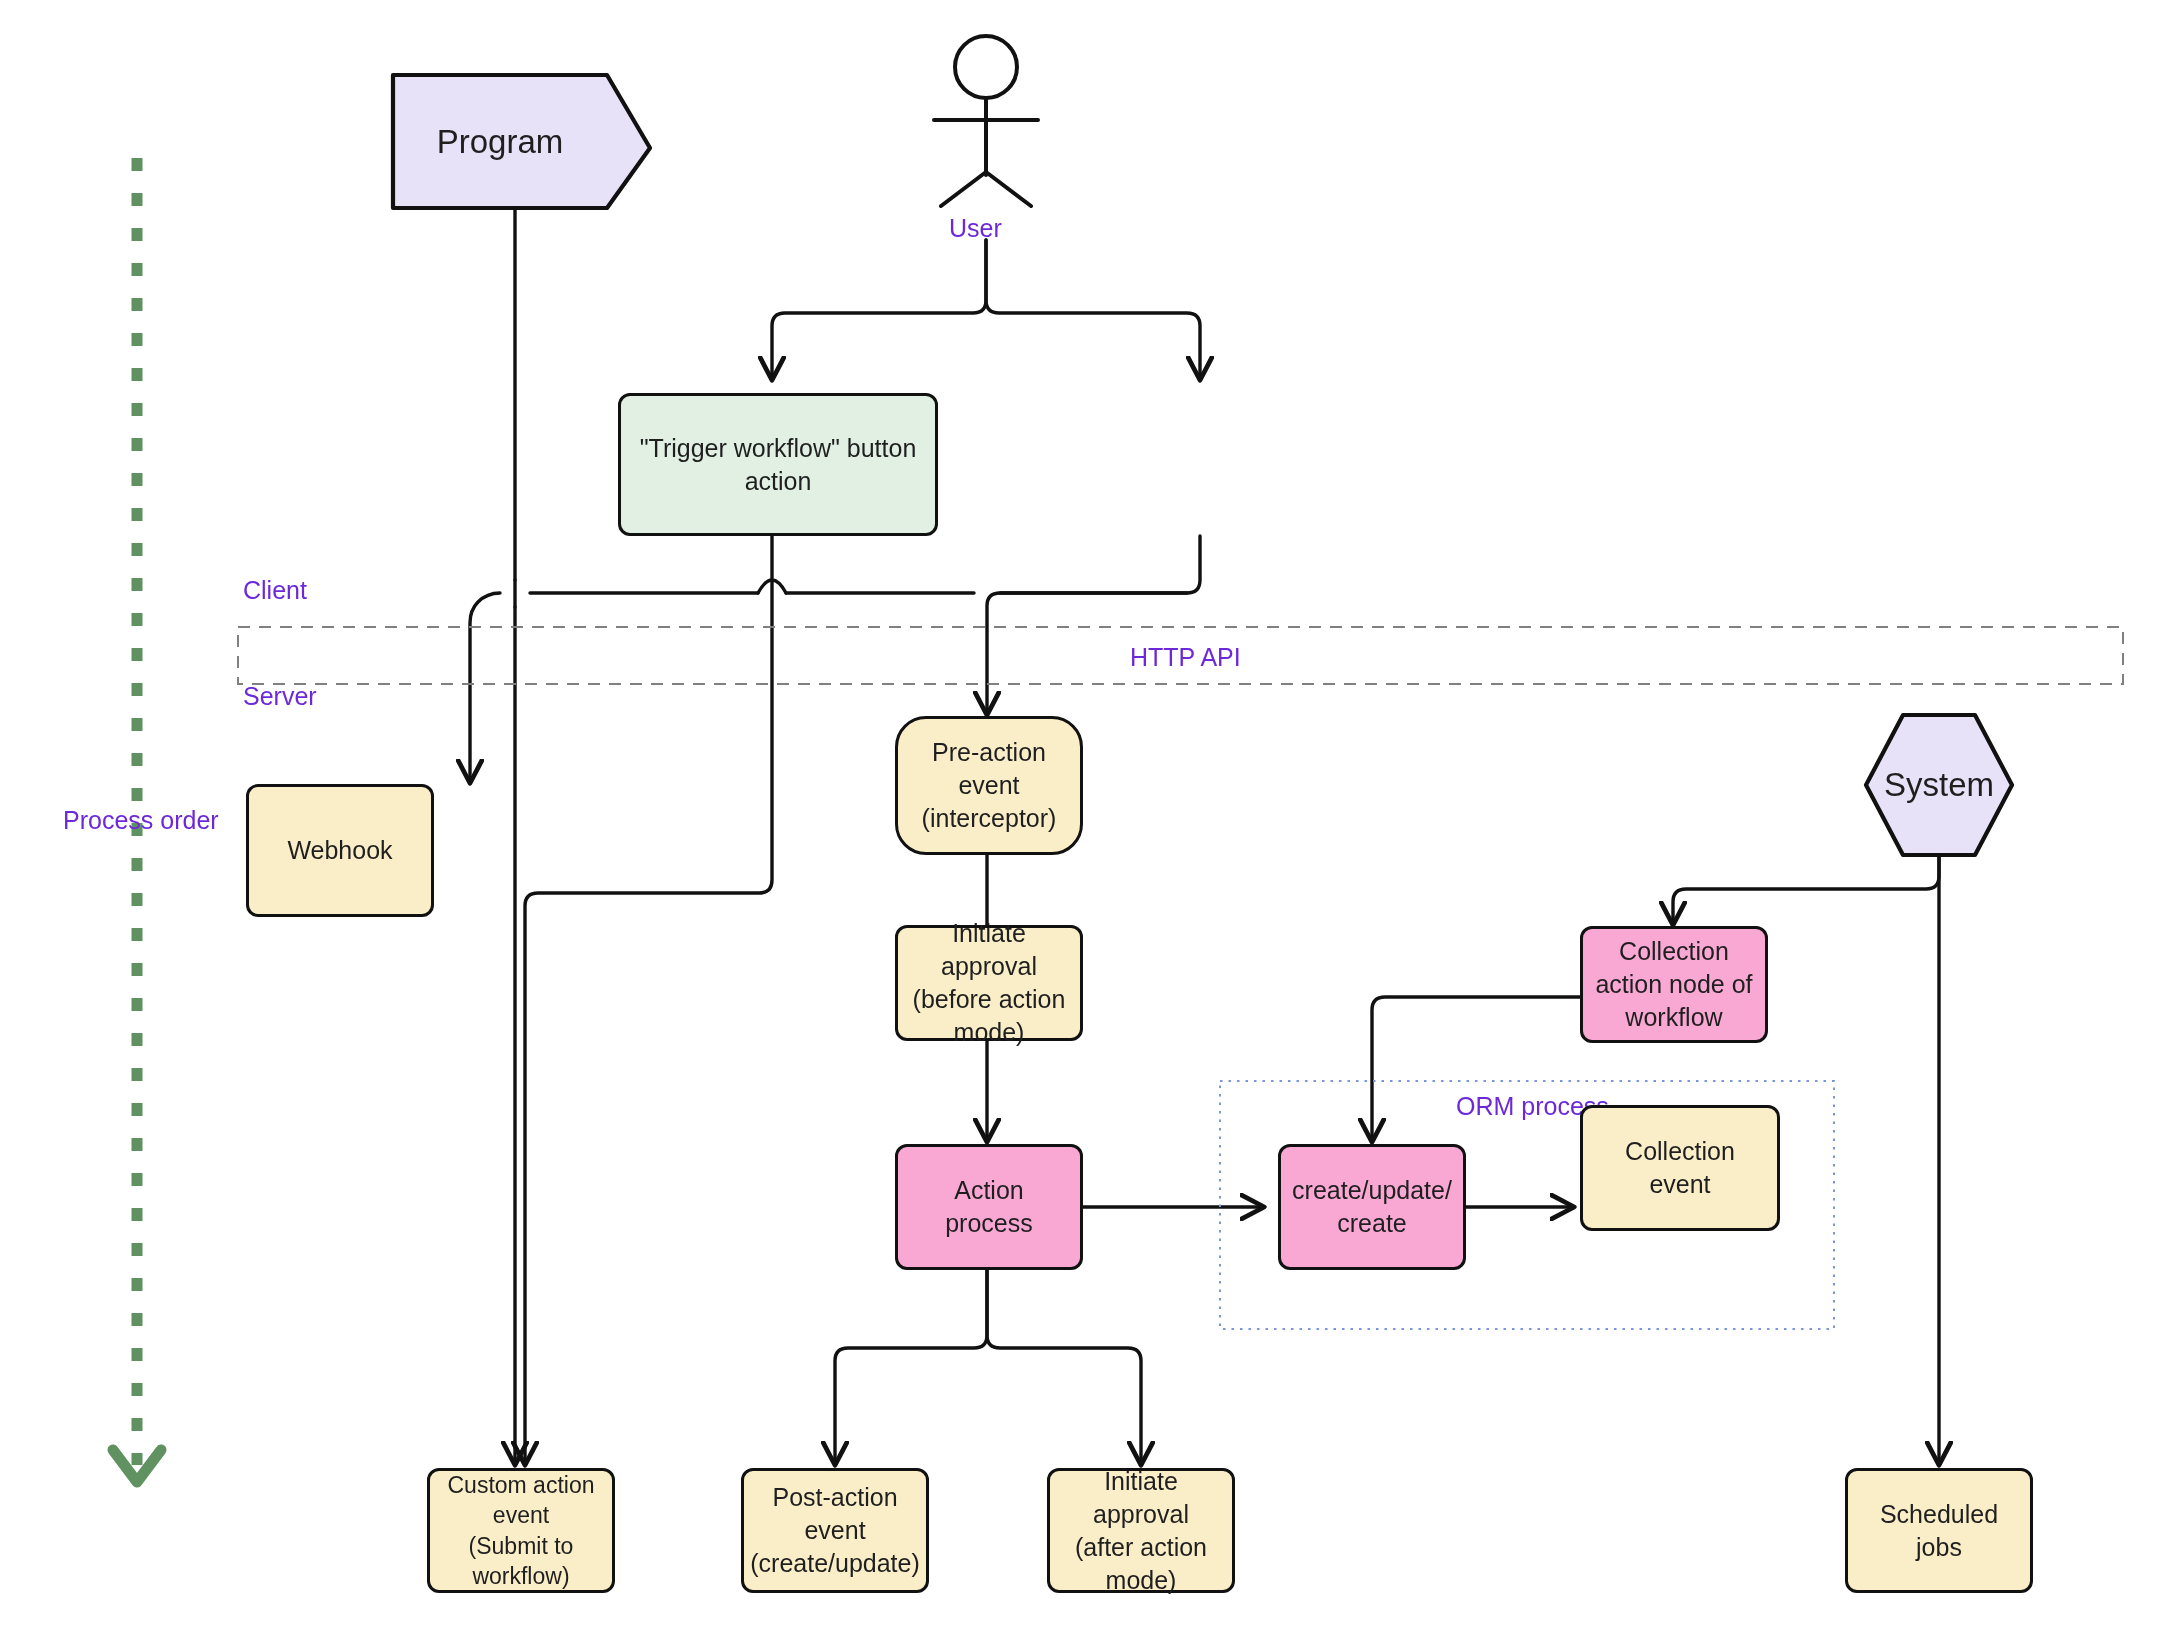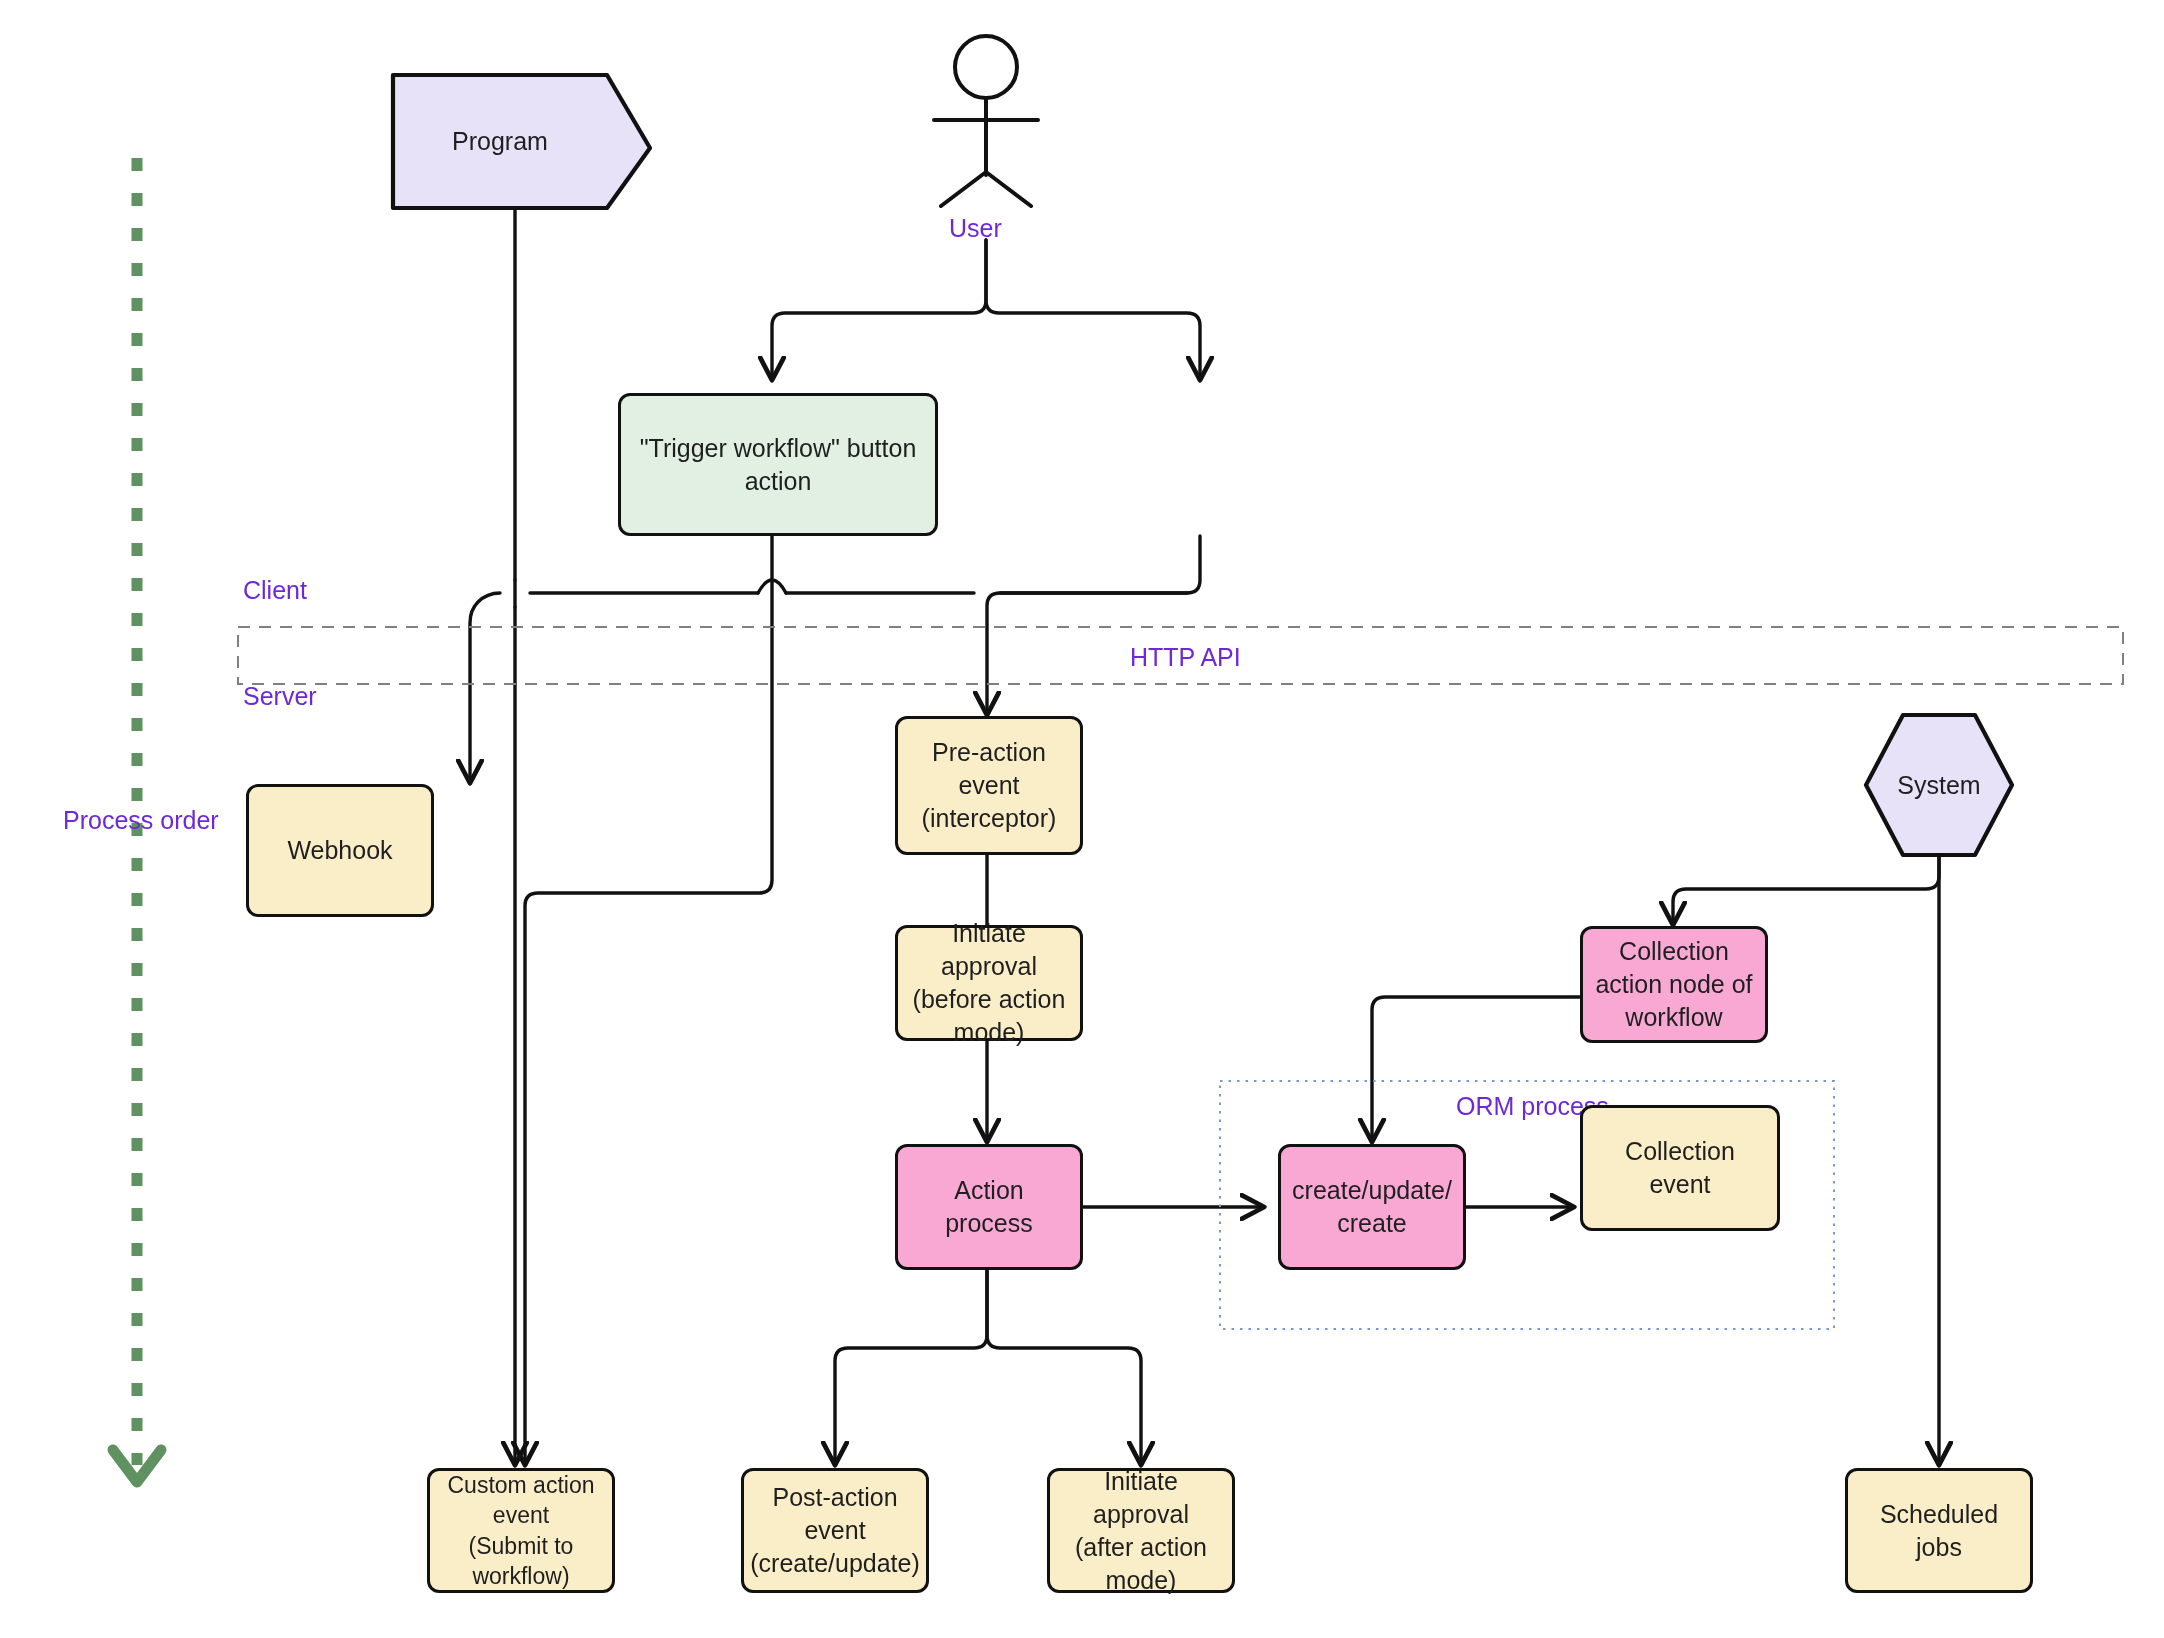--- a/index.html
+++ b/index.html
@@ -50,21 +50,21 @@
     white-space: nowrap;
   }
   .bold-line { font-weight: bold; display:block; }
   .shape-text {
     position: absolute;
     display: flex;
     align-items: center;
     justify-content: center;
     text-align: left;
     color: #1f1f1f;
-    font-size: 25px;
+    font-size: 33px;
     pointer-events: none;
   }
 </style>
 </head>
 <body>
 
 <div id="canvas">
 
   <svg class="layer" viewBox="0 0 2164 1638">
     <defs>
@@ -159,21 +159,21 @@
       <span>"Trigger workflow" button</span><br>
       <span>action</span>
     </span>
   </div>
 
 
   <div class="node box box-yellow" style="left:246px; top:784px; width:188px; height:133px;">
     <span>Webhook</span>
   </div>
 
-  <div class="node box box-yellow" style="left:895px; top:716px; width:188px; height:139px;">
+  <div class="node box box-yellow" style="left:895px; top:716px; width:188px; height:139px;border-radius:31px;">
     <span>
       <span>Pre-action event</span><br>
       <span>(interceptor)</span>
     </span>
   </div>
 
   <div class="node box box-yellow" style="left:895px; top:925px; width:188px; height:116px;">
     <span>
       <span>Initiate approval</span><br>
       <span>(before action</span><br>

